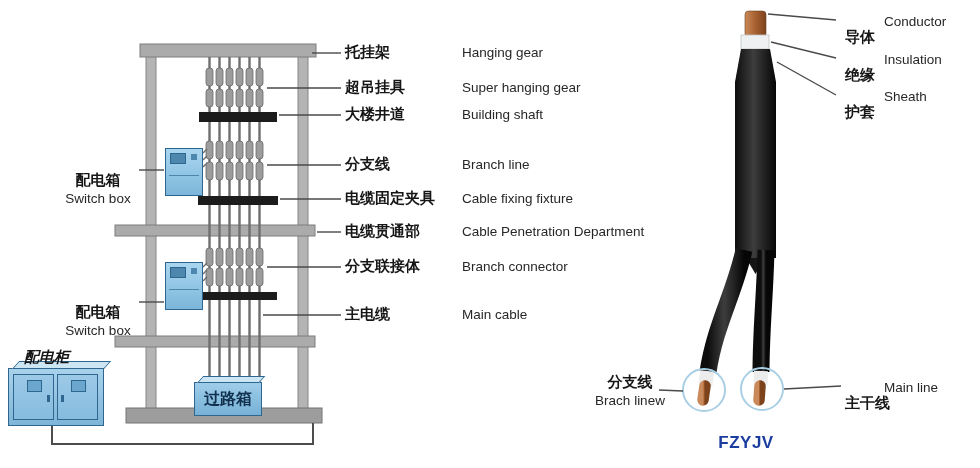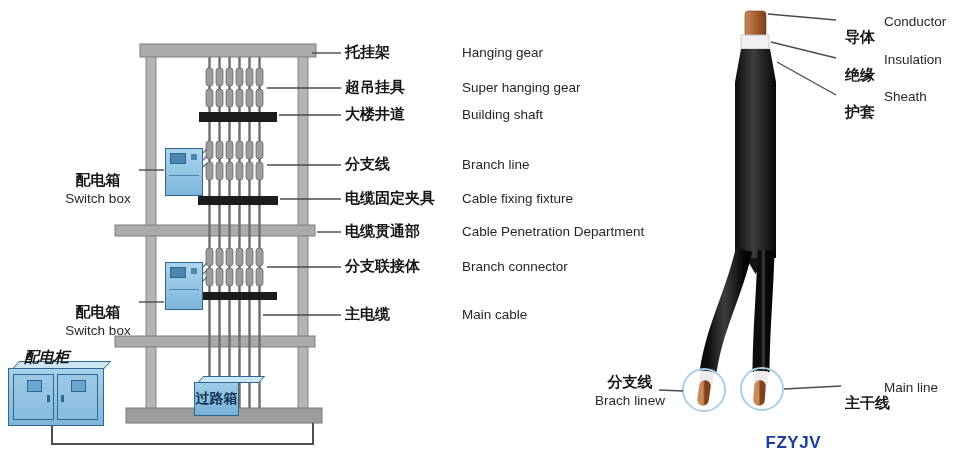--- a/index.html
+++ b/index.html
@@ -19,21 +19,21 @@
   .lrow .en{position:absolute;left:117px;top:2px;}
 
   .rrow{position:absolute;left:845px;height:20px;}
   .rrow .cn{position:absolute;left:0;top:16px;}
   .rrow .en{position:absolute;left:39px;top:2px;text-align:center;}
 
   .sblabel{position:absolute;left:58px;width:80px;text-align:center;line-height:1.3;margin-top:12px;}
   .sblabel .en{display:block;}
   .branch-label{position:absolute;left:590px;top:372px;width:80px;text-align:center;line-height:1.35;}
   .model{
-    position:absolute;left:671px;top:433px;width:150px;text-align:right;
+    position:absolute;left:671px;top:433px;width:150px;text-align:center;
     font-size:17px;font-weight:700;color:#1c3da0;letter-spacing:.5px;
   }
 
   
   .swbox{
     position:absolute;left:165px;width:38px;height:48px;box-sizing:border-box;
     background:linear-gradient(180deg,#aad6ef,#7cb6da);border:1.5px solid #2e6690;
   }
   .sw-panel{position:absolute;left:4px;top:4px;width:14px;height:9px;background:#4d87ad;border:1px solid #2e6690;}
   .sw-dot{position:absolute;right:5px;top:5px;width:6px;height:6px;background:#4d87ad;}
@@ -50,24 +50,24 @@
   .door{
     position:absolute;top:5px;width:41px;height:46px;box-sizing:border-box;
     border:1.2px solid #2e6690;background:linear-gradient(180deg,#9cc9e6,#86bcdf);
   }
   .door.left{left:4px;} .door.right{left:48px;}
   .door::after{content:"";position:absolute;top:20px;width:3px;height:7px;background:#2e6690;}
   .door.left::after{right:3px;} .door.right::after{left:3px;}
   .door-win{position:absolute;left:13px;top:5px;width:13px;height:10px;background:#6aa6cd;border:1px solid #2e6690;}
 
   .passbox{
-    position:absolute;left:194px;top:382px;width:45px;height:34px;box-sizing:border-box;
+    position:absolute;left:194px;top:382px;width:68px;height:34px;box-sizing:border-box;
     background:linear-gradient(180deg,#9ecde9,#77b1d6);border:1.5px solid #2e6690;
     display:flex;align-items:center;justify-content:center;
-    font-size:14px;font-weight:700;color:#10304e;
+    font-size:16px;font-weight:700;color:#10304e;
   }
   .pb-top{
     position:absolute;left:2px;top:-7px;width:62px;height:7px;box-sizing:border-box;
     background:#cde6f4;border:1px solid #2e6690;transform:skewX(-42deg);transform-origin:0 100%;
   }
 </style>
 </head>
 <body>
 
 <div class="stage">

